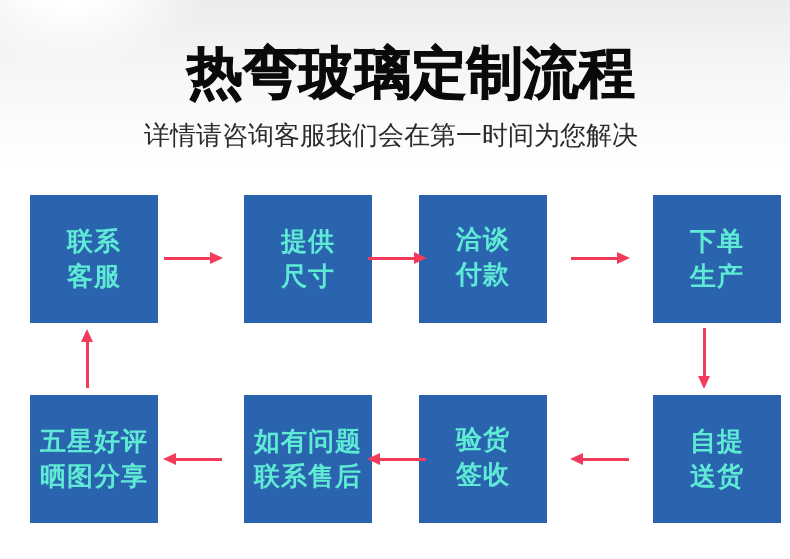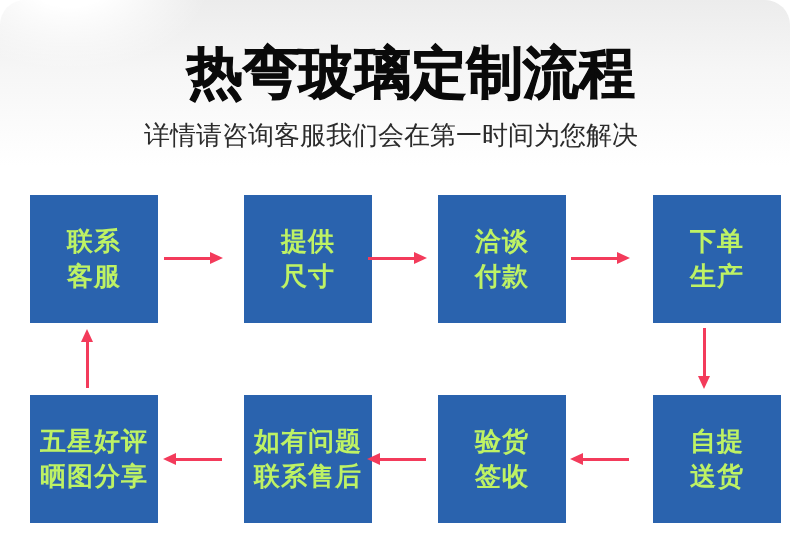--- a/index.html
+++ b/index.html
@@ -2,43 +2,42 @@
 <html style="--box_blue: #2A63AE; --arrow_red: #F33B5B; --title_text: #0A0A0A; --subtitle_text: #2B2B2B; --box_label_text: #FFFFFF;"><head>
 <meta charset="utf-8">
 <style>
   html,body{margin:0;padding:0;background:#ffffff;}
   body{font-family:"Liberation Sans","DejaVu Sans",sans-serif;}
   .canvas{
     position:relative;width:790px;height:559px;overflow:hidden;
     background:
       radial-gradient(140px 90px at 70px -20px,#ffffff 30%,rgba(255,255,255,0) 100%),
       linear-gradient(to bottom,#ececec 0px,#f6f6f6 70px,#ffffff 165px);
-    border-radius: 25px;
   }
   .page-title{
     position:absolute;top:42px;left:0;width:100%;margin:0;
     text-align:center;font-size:56px;line-height:1.1;font-weight:900;
     color:#0a0a0a;-webkit-text-stroke:1px #0a0a0a;letter-spacing:0;
     transform:translateX(16px);
   }
   .page-subtitle{
     position:absolute;top:119px;left:0;width:100%;margin:0;
     text-align:center;font-size:26px;line-height:1.25;font-weight:400;
     color:#2b2b2b;transform:translateX(-4px);
   }
   .box{
     position:absolute;width:128px;height:128px;background:var(--box_blue,#2A63AE);
     display:flex;align-items:center;justify-content:center;
   }
   .box .label{
-    color:#bef264;font-weight:700;font-size:26px;line-height:35px;
+    color:#5eead4;font-weight:700;font-size:26px;line-height:35px;
     text-align:center;white-space:pre-line;letter-spacing:1px;
   }
   .r1{top:195px;} .r2{top:395px;}
-  .c1{left:30px;} .c2{left:244px;} .c3{left:438px;} .c4{left:653px;}
+  .c1{left:30px;} .c2{left:244px;} .c3{left:419px;font-family:Liberation Mono, monospace;} .c4{left:653px;}
 
   
   .harrow{position:absolute;height:3px;width:58px;}
   .harrow::before{content:"";position:absolute;top:0;height:2.6px;background:var(--arrow_red,#F33B5B);}
   .arrow-right::before{left:0;right:11px;}
   .arrow-right::after{content:"";position:absolute;right:-1px;top:-5.2px;
     border-top:6.5px solid transparent;border-bottom:6.5px solid transparent;
     border-left:13px solid var(--arrow_red,#F33B5B);}
   .arrow-left::before{left:11px;right:0;}
   .arrow-left::after{content:"";position:absolute;left:-1px;top:-5.2px;

